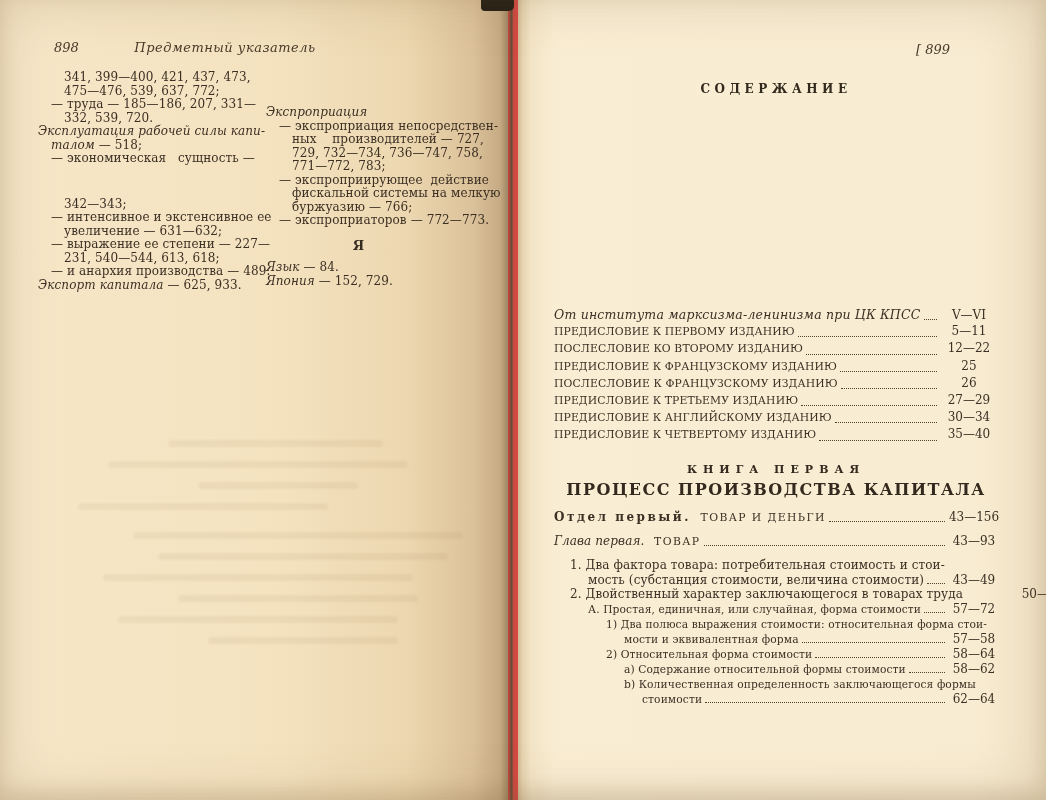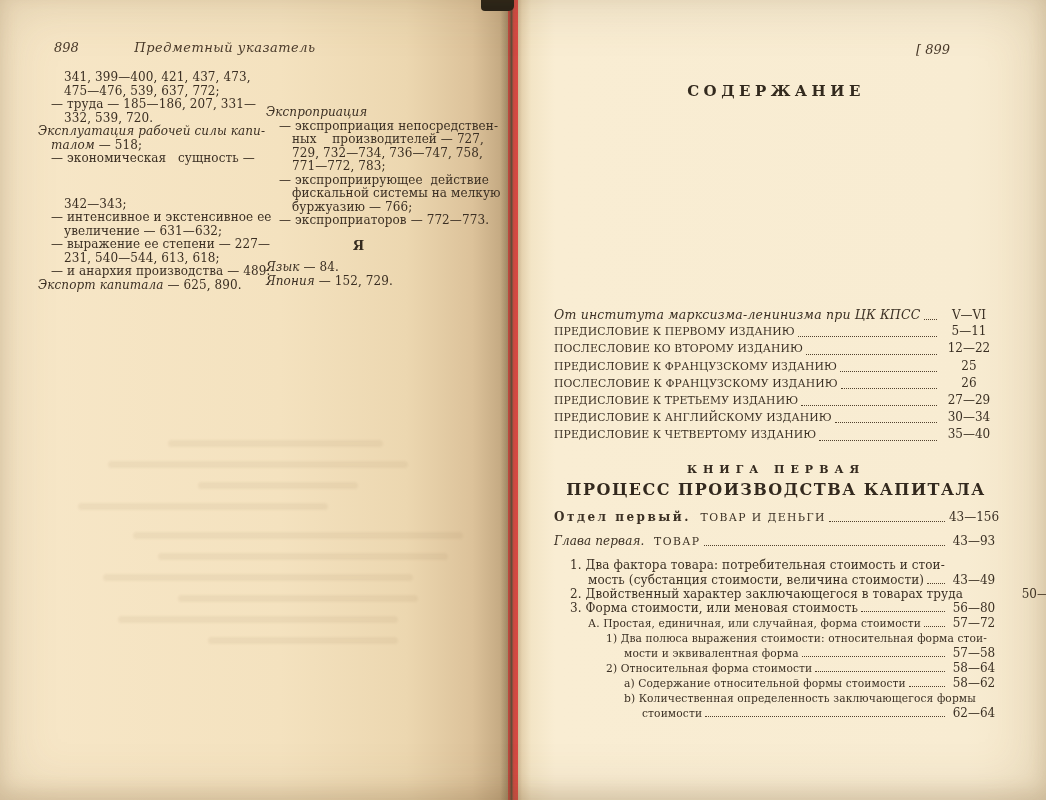--- a/index.html
+++ b/index.html
@@ -28,21 +28,21 @@
   .index .line{white-space:nowrap;}
   .run{letter-spacing:.1px;}
   .run.i{font-style:italic;}
   .ya{text-align:center;font-weight:bold;font-size:13px;margin:11px 24px 9px 0;letter-spacing:1px;color:#342a1e;}
   
   .ghost{position:absolute;left:48px;top:440px;width:410px;opacity:.55;}
   .gline{height:7px;margin-bottom:14px;background:rgba(141,112,72,.16);border-radius:4px;filter:blur(1.3px);}
   
   .corner{position:absolute;top:42px;left:398px;font-style:italic;font-size:13px;color:#4a3b2b;}
   .rp-title{position:absolute;top:82px;left:36px;width:444px;text-align:center;
-        font-size:15px;font-weight:bold;letter-spacing:4.5px;color:#332a1e;}
+        font-size:12px;font-weight:bold;letter-spacing:4.5px;color:#332a1e;}
   .front{position:absolute;top:307px;left:36px;width:444px;color:#3b3024;}
   .front .line{display:flex;align-items:baseline;line-height:16.2px;font-size:10.8px;
         letter-spacing:.5px;white-space:nowrap;}
   .front .run.i{font-size:12.5px;letter-spacing:.2px;}
   .pg{flex-shrink:0;font-size:12px;letter-spacing:0;text-align:center;}
   .front .pg{width:58px;}
   .dots{flex:1 1 0;min-width:0;border-bottom:1.6px dotted #51412d;margin:0 3px 3px 3px;align-self:flex-end;}
   .dots.nodots{border-bottom:none;}
   .rp-head{position:absolute;top:463px;left:36px;width:444px;text-align:center;color:#33291e;}
   .kicker{font-size:11px;font-weight:bold;letter-spacing:6px;}
@@ -73,21 +73,21 @@
           <div class="line" style="padding-left: 26px;"><span class="run">332, 539, 720.</span></div>
           <div class="line"><span class="run i">Эксплуатация рабочей силы капи-</span></div>
           <div class="line" style="padding-left: 13px;"><span class="run i">талом</span><span class="run"> — 518;</span></div>
           <div class="line" style="padding-left: 13px;"><span class="run">— экономическая&nbsp;&nbsp;&nbsp;сущность —</span></div>
           <div class="line" style="padding-left: 26px; margin-top: 32px;"><span class="run">342—343;</span></div>
           <div class="line" style="padding-left: 13px;"><span class="run">— интенсивное и экстенсивное ее</span></div>
           <div class="line" style="padding-left: 26px;"><span class="run">увеличение — 631—632;</span></div>
           <div class="line" style="padding-left: 13px;"><span class="run">— выражение ее степени — 227—</span></div>
           <div class="line" style="padding-left: 26px;"><span class="run">231, 540—544, 613, 618;</span></div>
           <div class="line" style="padding-left: 13px;"><span class="run">— и анархия производства — 489.</span></div>
-          <div class="line"><span class="run i">Экспорт капитала</span><span class="run"> — 625, 890.</span></div>
+          <div class="line"><span class="run i">Экспорт капитала</span><span class="run"> — 625, 933.</span></div>
         </div>
       <div class="col2">
         <div>
             <div class="line"><span class="run i">Экспроприация</span></div>
             <div class="line" style="padding-left: 13px;"><span class="run">— экспроприация непосредствен-</span></div>
             <div class="line" style="padding-left: 26px;"><span class="run">ных&nbsp;&nbsp;&nbsp;&nbsp;производителей — 727,</span></div>
             <div class="line" style="padding-left: 26px;"><span class="run">729, 732—734, 736—747, 758,</span></div>
             <div class="line" style="padding-left: 26px;"><span class="run">771—772, 783;</span></div>
             <div class="line" style="padding-left: 13px;"><span class="run">— экспроприирующее&nbsp;&nbsp;действие</span></div>
             <div class="line" style="padding-left: 26px;"><span class="run">фискальной системы на мелкую</span></div>
@@ -187,25 +187,20 @@
         <div class="line" style="padding-left: 34px;">
           <span class="run">мость (субстанция стоимости, величина стоимости)</span>
           <span class="dots"></span>
           <span class="pg">43—49</span>
         </div>
         <div class="line" style="padding-left: 16px; gap: 24px;">
           <span class="run">2.&nbsp;Двойственный характер заключающегося в товарах труда</span>
           <span class="dots nodots"></span>
           <span class="pg">50—55</span>
         </div>
-        <div class="line" style="padding-left: 16px;">
-          <span class="run">3.&nbsp;Форма стоимости, или меновая стоимость</span>
-          <span class="dots"></span>
-          <span class="pg">56—80</span>
-        </div>
         <div class="line sm" style="padding-left: 34px;">
           <span class="run">А. Простая, единичная, или случайная, форма стоимости</span>
           <span class="dots"></span>
           <span class="pg">57—72</span>
         </div>
         <div class="line sm" style="padding-left: 52px;">
           <span class="run">1) Два полюса выражения стоимости: относительная форма стои-</span>
         </div>
         <div class="line sm" style="padding-left: 70px;">
           <span class="run">мости и эквивалентная форма</span>

